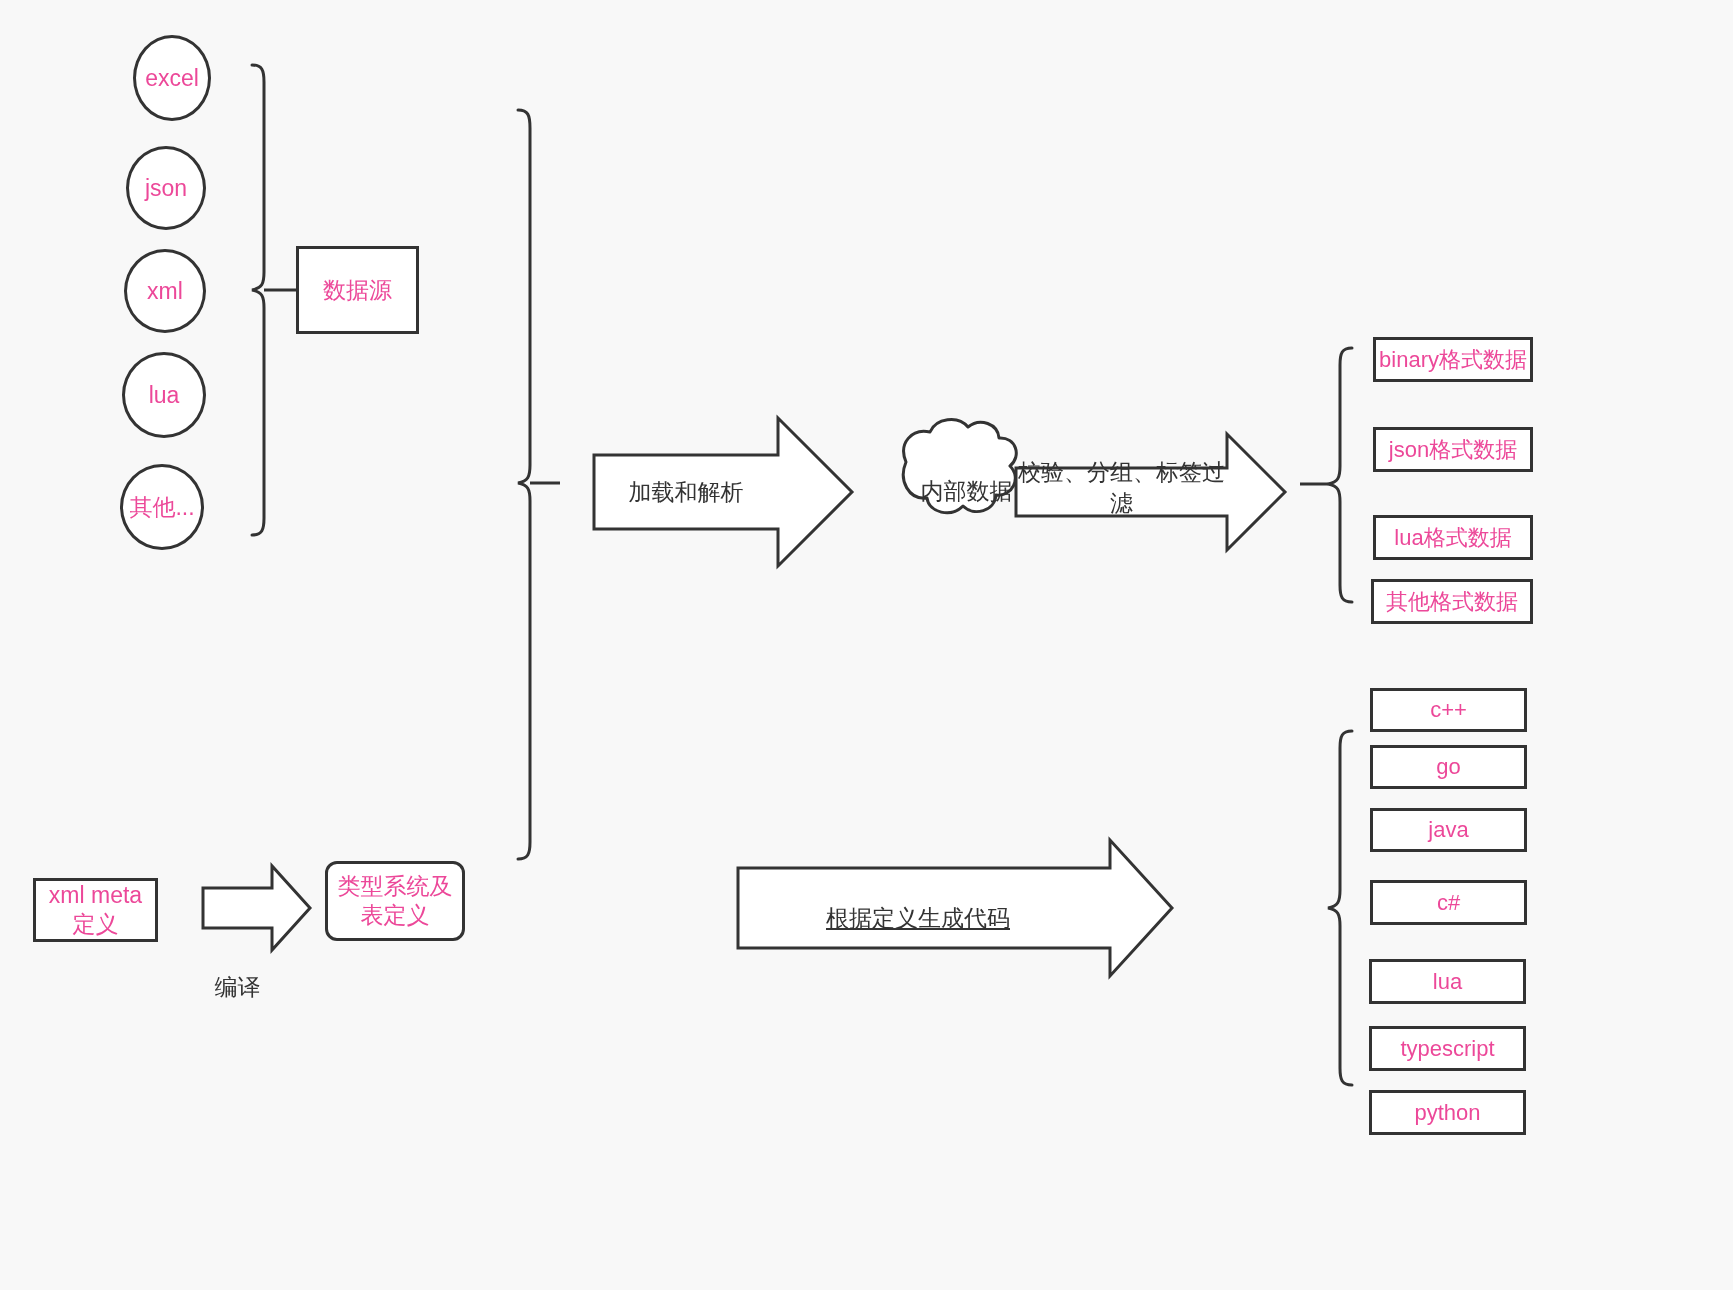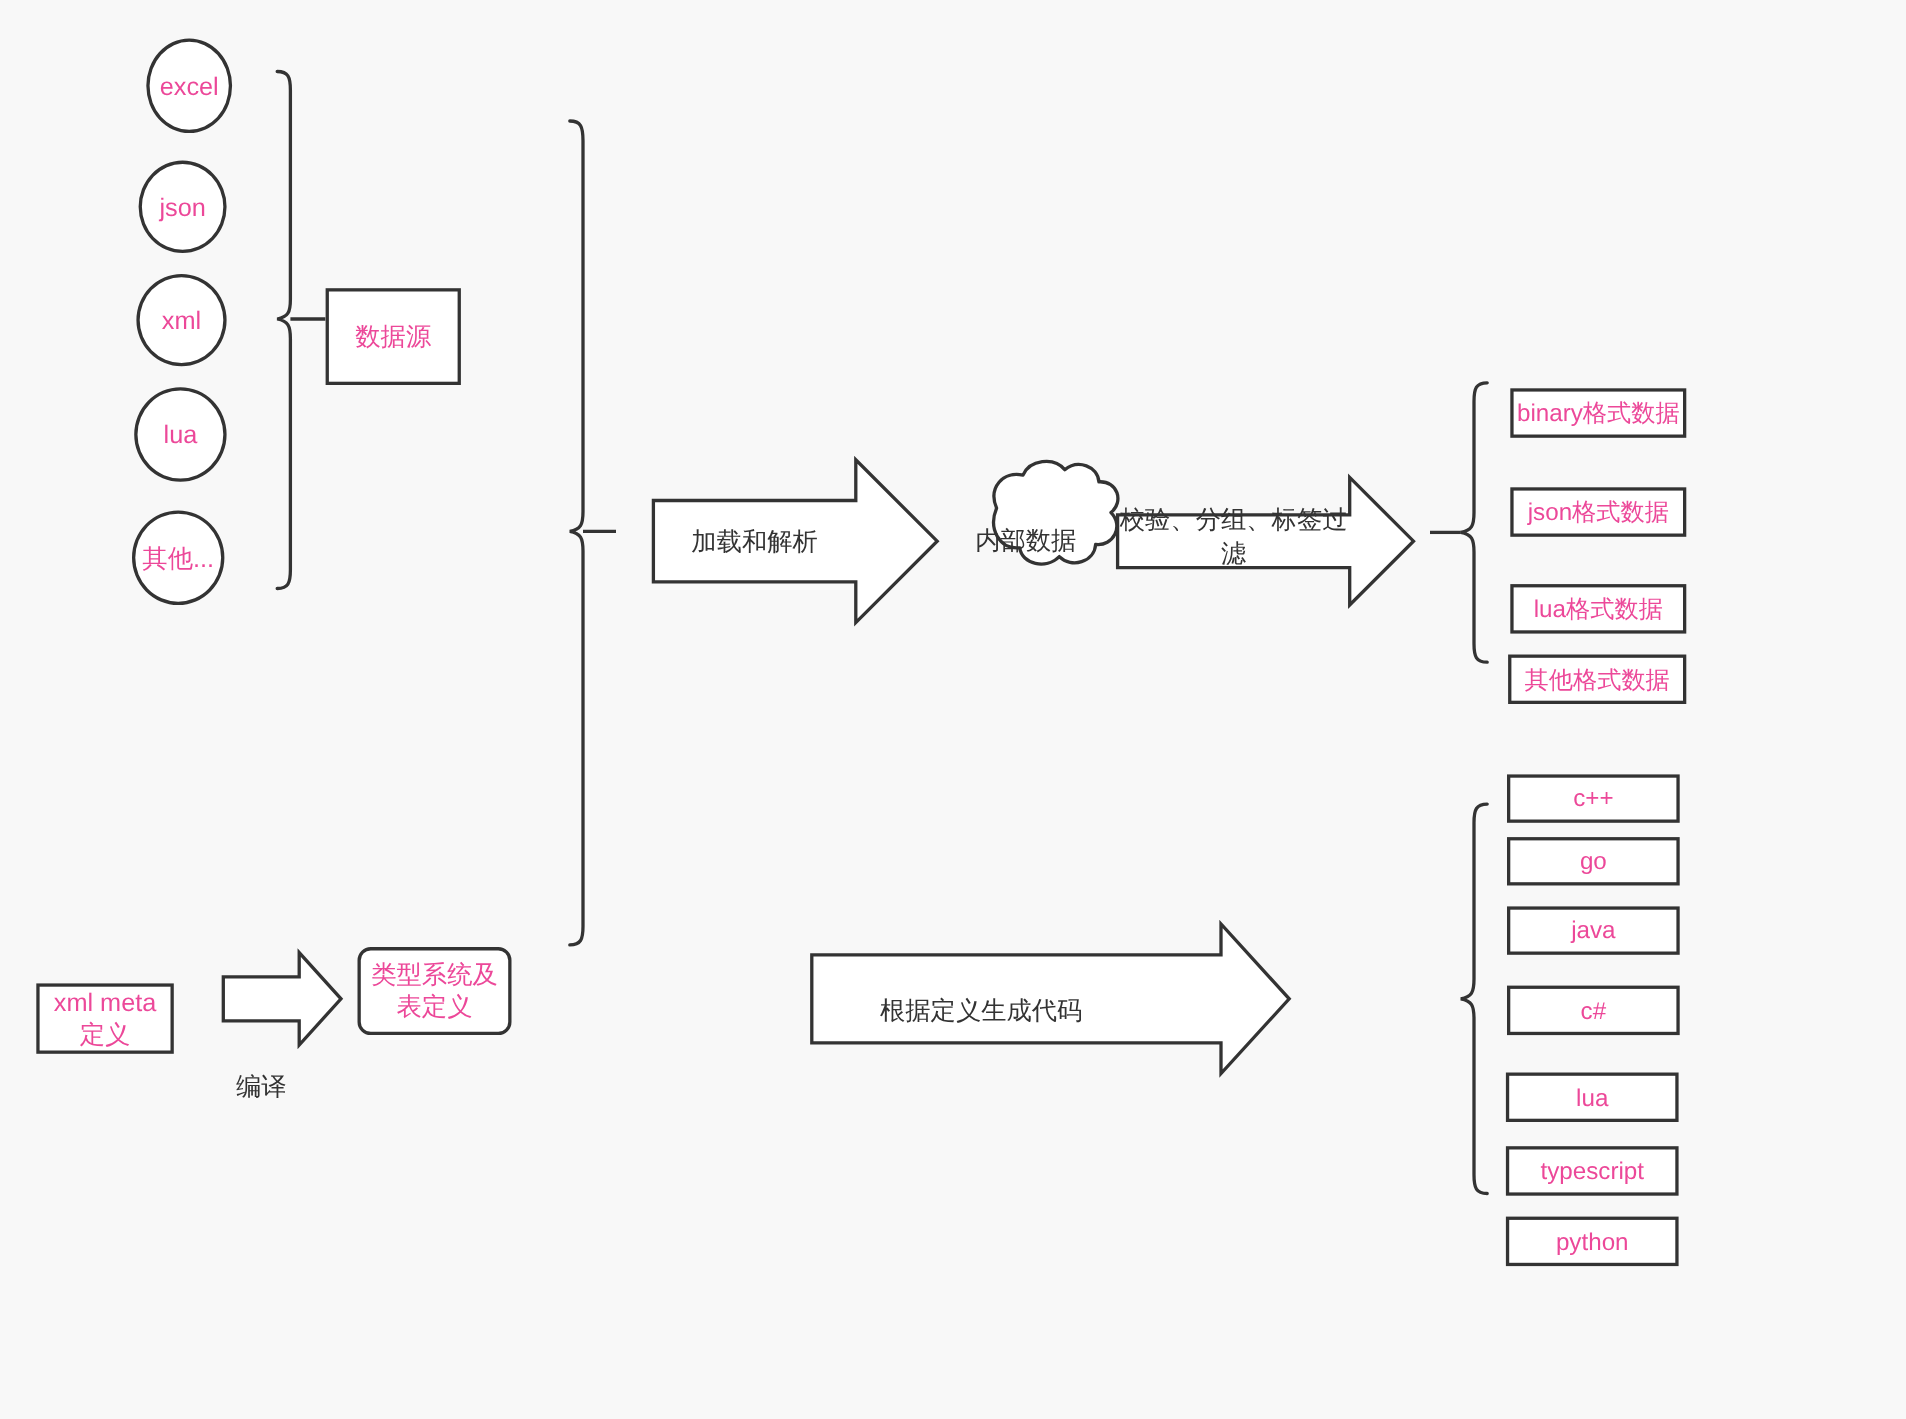--- a/index.html
+++ b/index.html
@@ -33,21 +33,20 @@
     color: #ec4899;
     line-height: 1.25;
   }
   .ellipse {
     border-radius: 50%;
     border-width: 3px;
     font-size: 23px;
   }
   .rect {
     font-size: 23px;
-    margin-top: 16px;
   }
   .rect-round {
     border-radius: 12px;
     font-size: 23px;
   }
   .small-box {
     font-size: 22px;
     border-width: 3px;
   }
   .arrow-label {
@@ -163,29 +162,29 @@
 </div>
 
 <div class="node rect" style="left:296px; top:246px; width:123px; height:88px;">
   <span>数据源</span>
 </div>
 
 <div class="arrow-label" style="left:594px; top:455px; width:184px; height:74px;">
   <span>加载和解析</span>
 </div>
 
-<div class="arrow-label" style="left:870px; top:460px; width:125px; height:62px;text-align:center;">
+<div class="arrow-label" style="left:904px; top:460px; width:125px; height:62px;text-align:center;">
   <span>内部数据</span>
 </div>
 
 <div class="arrow-label" style="left:1016px; top:468px; width:211px; height:40px;">
   <span>校验、分组、标签过滤</span>
 </div>
 
-<div class="arrow-label" style="left:706px; top:868px; width:372px; height:100px;">
+<div class="arrow-label" style="left:732px; top:868px; width:372px; height:100px;text-decoration:underline;">
   <span>根据定义生成代码</span>
 </div>
 
 <div class="arrow-label" style="left:203px; top:928px; width:69px; height:40px;margin-top:39px;">
   <span>编译</span>
 </div>
 
 <div class="node rect small-box" style="left:1373px; top:337px; width:160px; height:45px;">
   <span>binary格式数据</span>
 </div>

